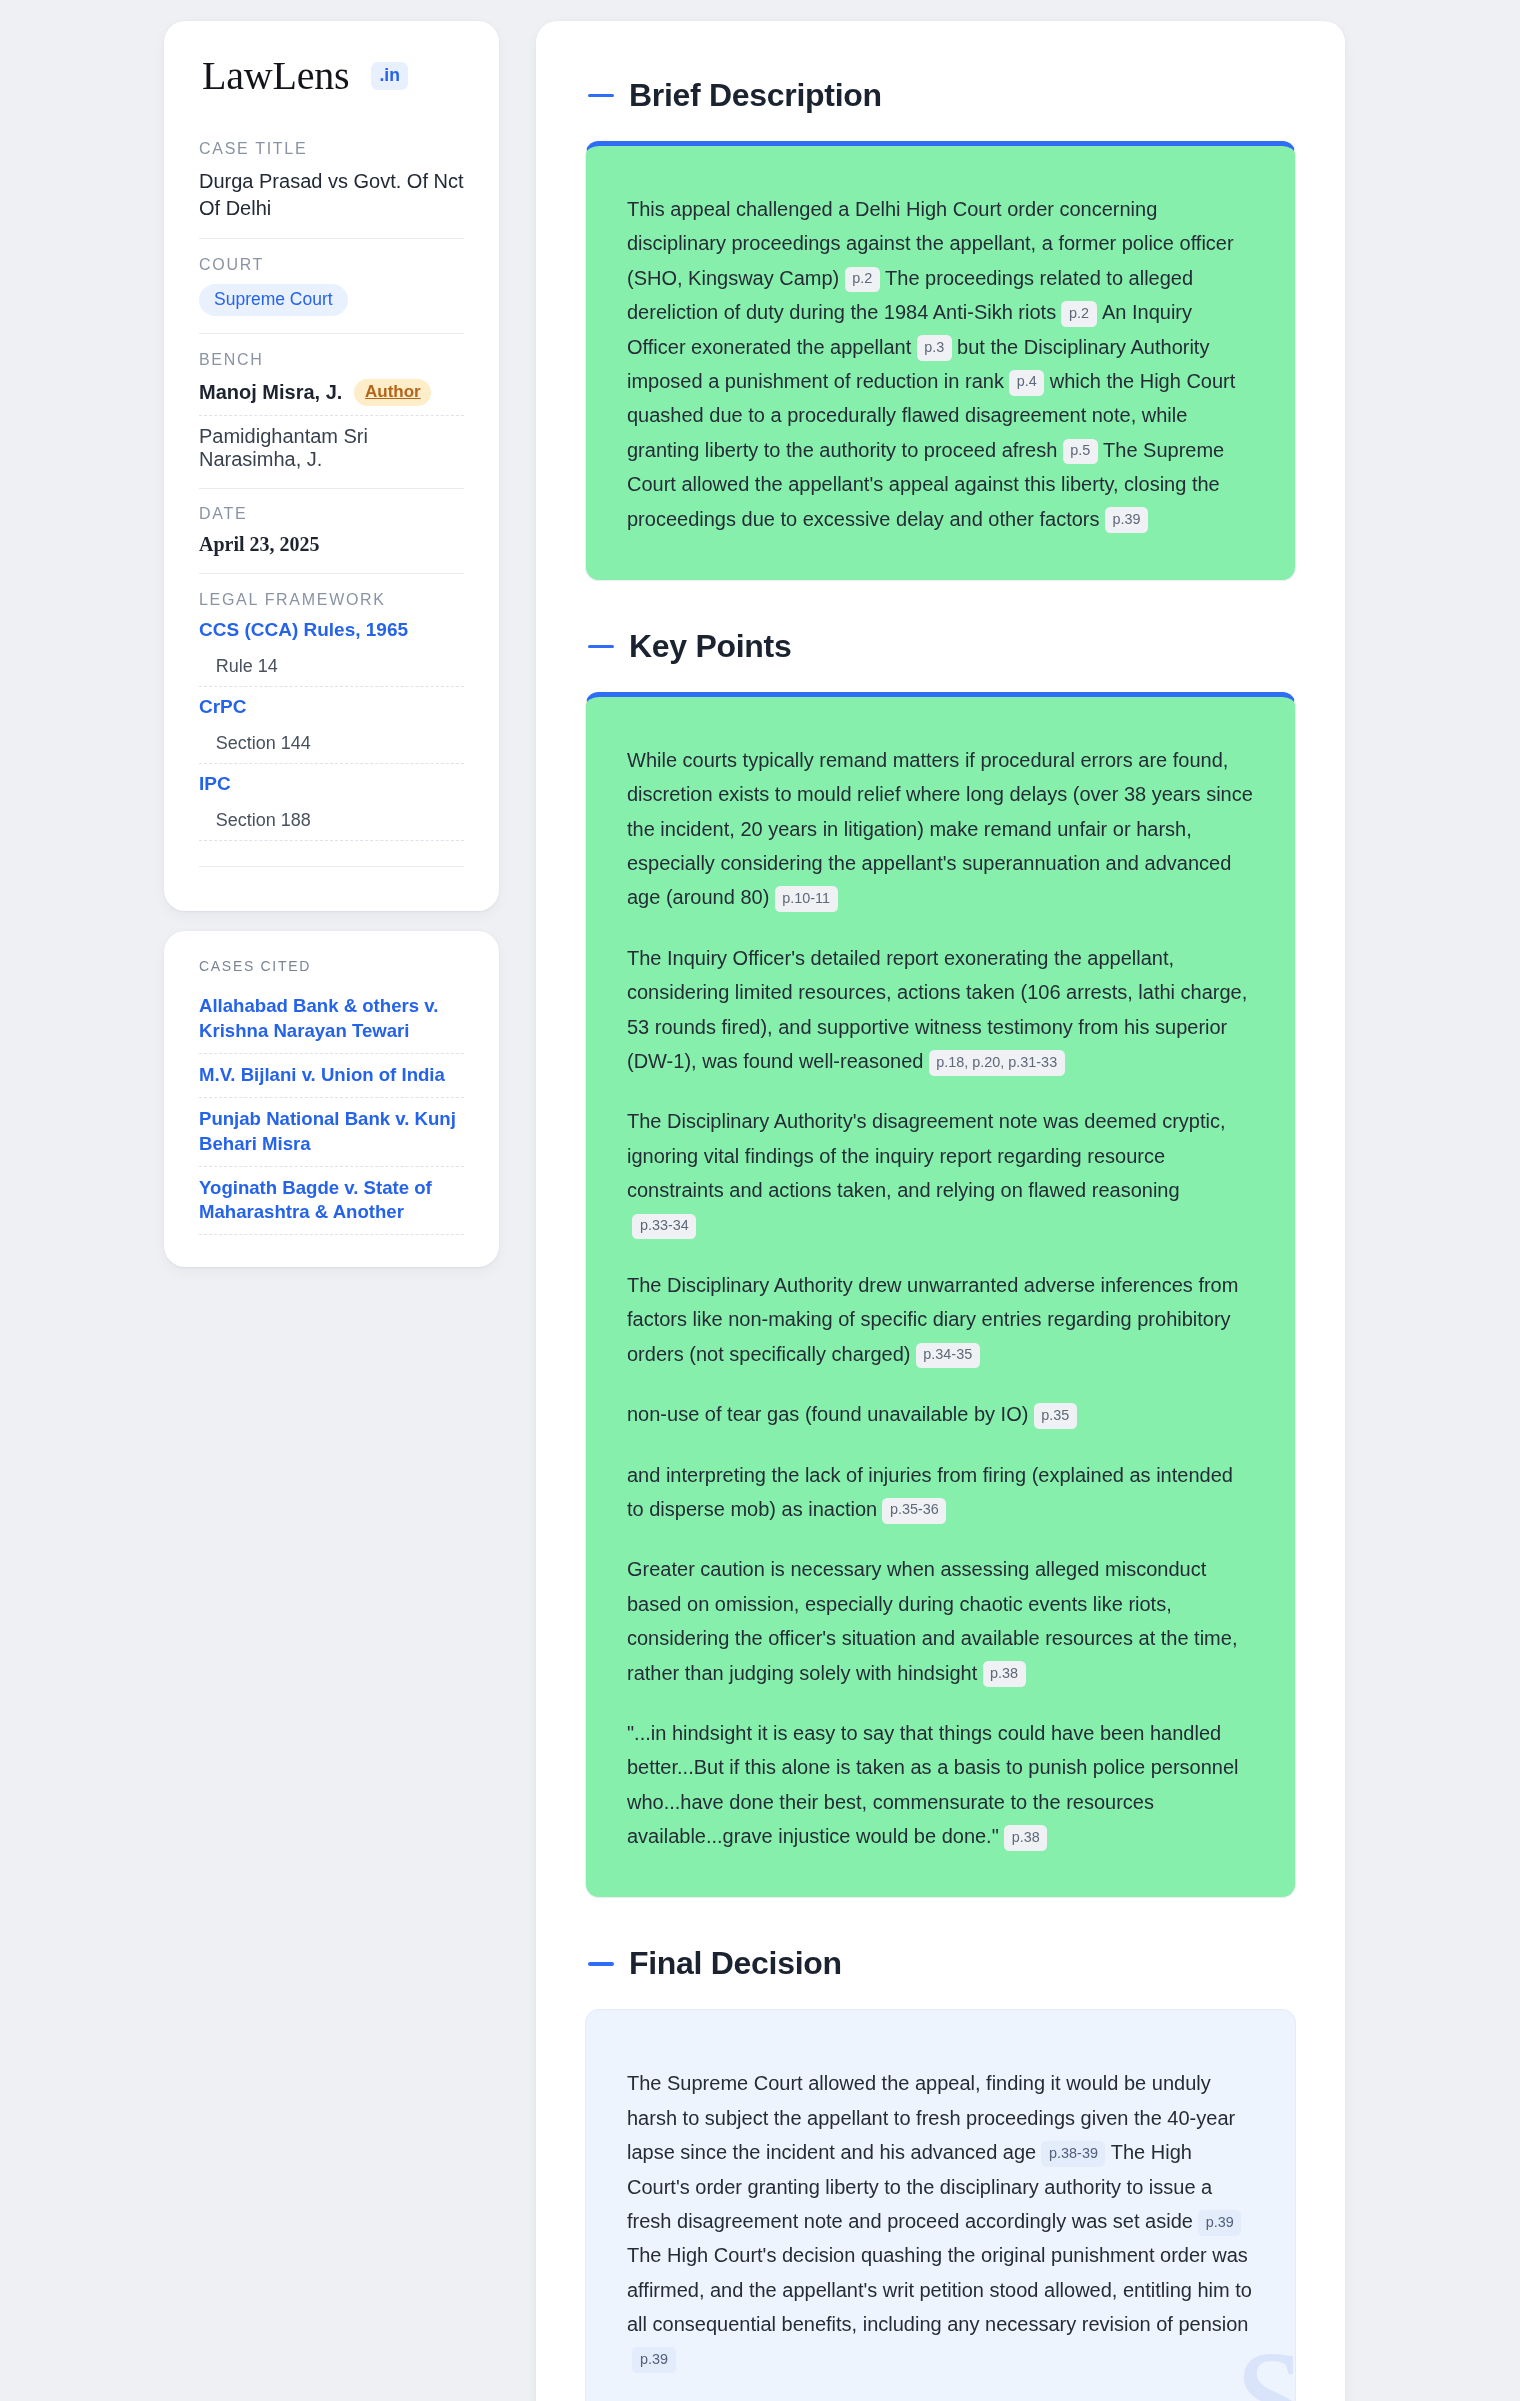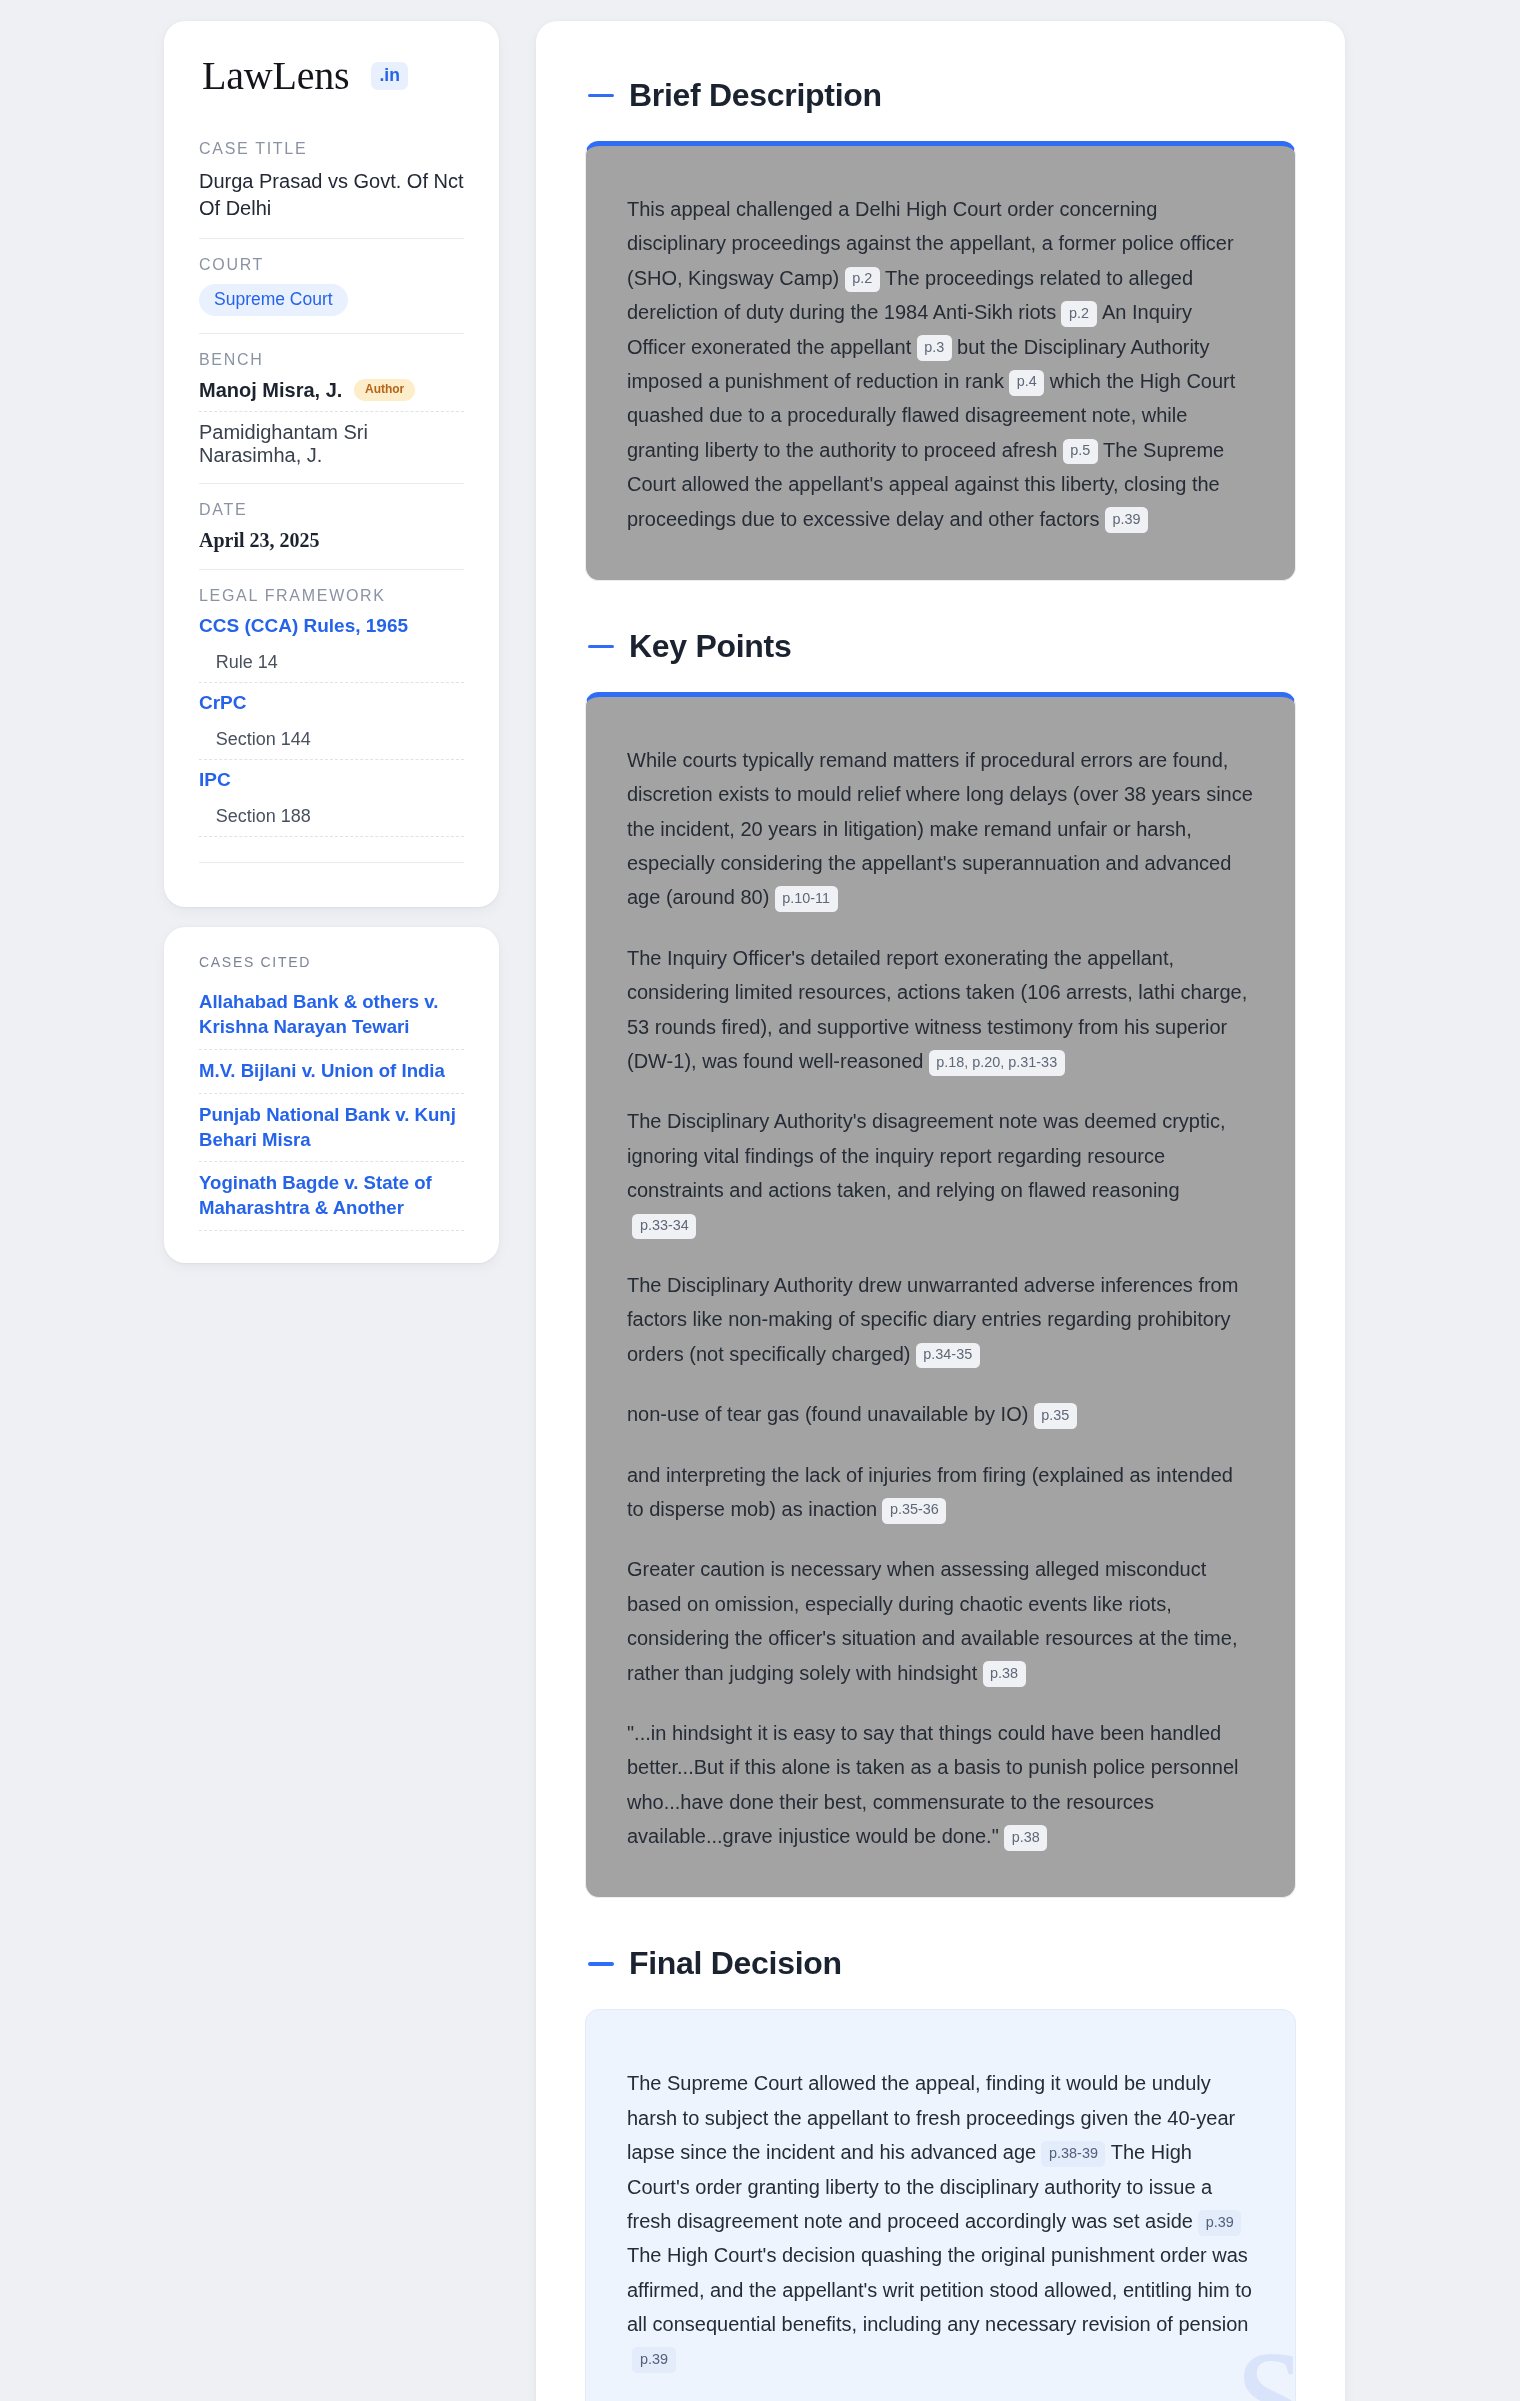--- a/index.html
+++ b/index.html
@@ -105,25 +105,26 @@
     gap: 12px;
   }
   .bench-name-strong {
     font-size: 20px;
     font-weight: 700;
     color: #1d242f;
   }
   .badge-author {
     background: #fdeec9;
     color: #b4641a;
-    font-size: 12px;
+    font-size: 17px;
     font-weight: 700;
     border-radius: 760px;
     padding: 3.8px 10.6px 4.6px 10.6px;
     line-height: 1.1;
+    text-decoration: underline;
   }
   .bench-name {
     font-size: 20px;
     color: #39414e;
   }
   .date-value {
     font-size: 20px;
     font-weight: 700;
     color: #1d242f;
     font-family: Liberation Serif, serif;
@@ -192,21 +193,21 @@
     font-weight: 700;
     color: #1b2330;
     letter-spacing: -0.3px;
   }
 
   .panel {
     position: relative;
     border-radius: 13.7px;
     border: 0.8px solid #eceef2;
     border-top: 5.3px solid #2f6df6;
-    background: #a3a3a3;
+    background: #86efac;
     padding: 46px 41px 44px 41px;
     overflow: hidden;
   }
   .panel.accent {
     background: #eef4fd;
     border: 0.8px solid #e2ebfa;
     border-top: 0.8px solid #e2ebfa;
     padding: 56px 41px 73px 41px;
   }
 

